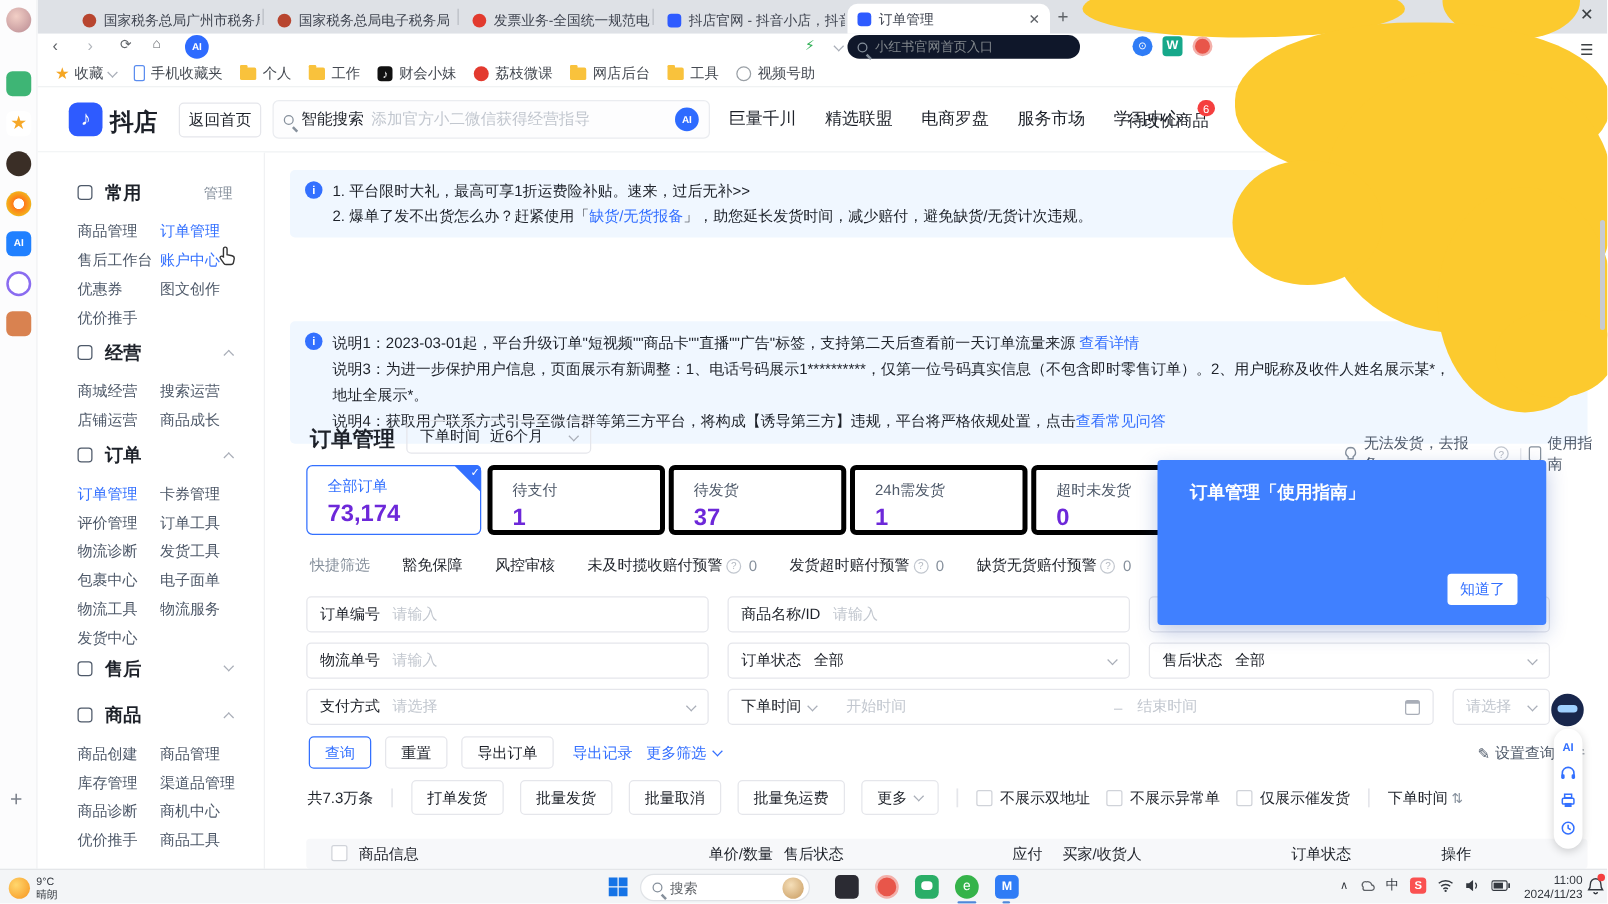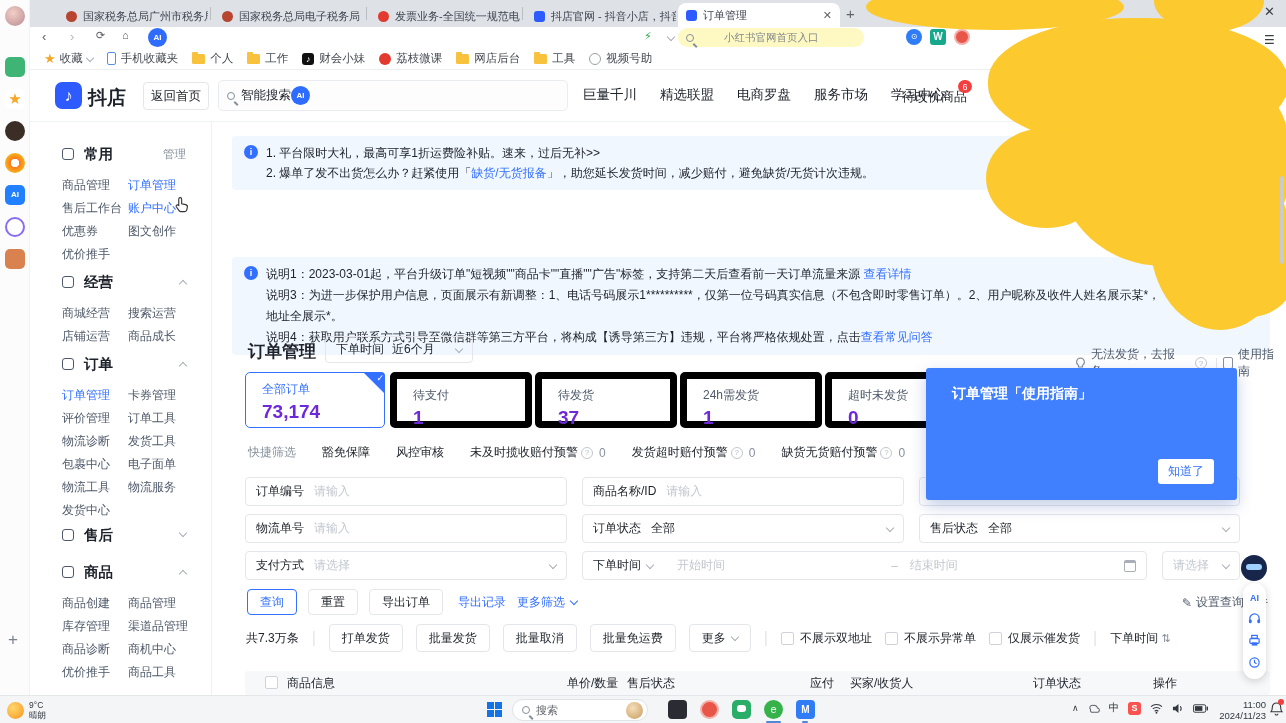--- a/index.html
+++ b/index.html
@@ -16,21 +16,21 @@
   .stripicon{position:absolute;left:5px;width:20px;height:20px;border-radius:5px;}
   
   .tabbar{left:30px;top:0;width:1256px;height:27px;background:#dee1e6;z-index:1;}
   .tab{position:absolute;top:6px;height:21px;display:flex;align-items:center;padding:0 8px;font-size:11px;color:#3f4450;width:150px;overflow:hidden;white-space:nowrap;}
   .tab.active{background:#fff;border-radius:8px 8px 0 0;top:3px;height:24px;}
   .fav{width:11px;height:11px;border-radius:3px;margin-right:6px;flex:0 0 auto;}
   .tabsep{position:absolute;top:7px;width:1px;height:13px;background:#b9bdc4;}
   .toolbar{left:30px;top:27px;width:1256px;height:21px;background:#fff;z-index:1;}
   .navg{color:#5f6368;font-size:13px;}
   .urlbar{position:absolute;left:148px;top:2px;width:452px;height:17px;background:#f1f3f4;border-radius:9px;display:flex;align-items:center;padding:0 8px;font-size:10.5px;color:#202124;white-space:nowrap;overflow:hidden;}
-  .pill{position:absolute;left:648px;top:1px;width:186px;height:19px;background:#fef9c3;border-radius:10px;display:flex;align-items:center;padding:0 8px;font-size:10.5px;color:#80868b;gap:24px;}
+  .pill{position:absolute;left:648px;top:1px;width:186px;height:19px;background:#0f172a;border-radius:10px;display:flex;align-items:center;padding:0 8px;font-size:10.5px;color:#80868b;}
   .bookbar{left:30px;top:48px;width:1256px;height:22px;background:#fff;border-bottom:1px solid #eceef0;z-index:1;display:flex;align-items:center;font-size:11.5px;color:#454a52;}
   .bm{display:flex;align-items:center;margin-right:14px;white-space:nowrap;}
   .fold{display:inline-block;width:13px;height:10px;background:#f9c23c;border-radius:1.5px;position:relative;margin-right:5px;}
   .fold:before{content:"";position:absolute;left:0;top:-2px;width:6px;height:3px;background:#f9c23c;border-radius:1px 1px 0 0;}
   .mag{display:inline-block;width:8px;height:8px;border:1.5px solid #86909c;border-radius:50%;position:relative;margin-right:6px;}
   .mag:after{content:"";position:absolute;left:7px;top:8px;width:5px;height:1.5px;background:#86909c;transform:rotate(45deg);transform-origin:0 0;}
   
   .appheader{left:30px;top:70px;width:1256px;height:52px;background:#fff;border-bottom:1px solid #f0f2f4;z-index:1;}
   .dlogo{position:absolute;left:25px;top:12px;width:27px;height:27px;border-radius:7px;background:#2e5bff;color:#fff;font-size:16px;display:flex;align-items:center;justify-content:center;font-weight:bold;}
   .backbtn{position:absolute;left:113px;top:12px;width:66px;height:28px;border:1px solid #e5e6eb;border-radius:4px;font-size:12.5px;color:#1d2129;display:flex;align-items:center;justify-content:center;}
@@ -49,21 +49,21 @@
   .sb-it.hl{color:#3370ff;}
   
   .notice{background:#f0f7ff;border-radius:4px;font-size:12px;color:#1d2129;line-height:20px;padding:7px 12px 7px 34px;position:relative;}
   .i-info{position:absolute;left:12px;top:9px;width:14px;height:14px;border-radius:50%;background:#3370ff;color:#fff;font-size:9px;font-weight:bold;display:flex;align-items:center;justify-content:center;}
   .field{border:1px solid #e5e6eb;border-radius:4px;background:#fff;display:flex;align-items:center;padding:0 10px;font-size:12px;color:#1d2129;height:29px;}
   .ph{color:#c2c7cf;}
   .btn{border:1px solid #e5e6eb;border-radius:4px;background:#fff;font-size:12px;color:#1d2129;display:inline-flex;align-items:center;justify-content:center;height:26px;padding:0 12px;white-space:nowrap;}
   .btn.primary{border-color:#3370ff;color:#3370ff;}
   .qm{display:inline-flex;width:12px;height:12px;border:1px solid #c2c7cf;border-radius:50%;color:#b5bac2;font-size:8px;align-items:center;justify-content:center;margin:0 3px;}
   .cb{display:inline-block;width:13px;height:13px;border:1px solid #d0d3d9;border-radius:2px;background:#fff;margin-right:6px;}
-  .statcard{position:absolute;top:372px;height:56px;background:#fff;border:7px solid #000000;border-radius:5px;padding:8px 0 0 16px;}
+  .statcard{position:absolute;top:372px;height:56px;background:#fff;border:4px solid #000000;border-radius:5px;padding:8px 0 0 16px;}
   .statcard .lb{font-size:12px;color:#4e5969;}
   .statcard .vl{font-size:19px;font-weight:bold;color:#6d28d9;margin-top:3px;}
   .statcard.sel{border:1.5px solid #3370ff;}
   .statcard.sel .lb{color:#3370ff;}
   .corner{position:absolute;right:-1px;top:-1px;width:0;height:0;border-top:22px solid #3370ff;border-left:22px solid transparent;border-radius:0 4px 0 0;}
   .corner span{position:absolute;top:-21px;right:1px;color:#fff;font-size:9px;}
   .chip{display:flex;align-items:center;font-size:12px;color:#1d2129;white-space:nowrap;}
   .cnt{color:#86909c;margin-left:3px;}
   .th{font-size:12px;color:#1d2129;position:absolute;top:4px;}
   .blob{position:absolute;background:#fcca2e;z-index:40;}
@@ -180,20 +180,21 @@
     </span>
   </div>
 
   <div class="ab appheader">
     <div class="dlogo">♪</div>
     <span class="ab" style="left:58px;top:15px;font-size:19px;font-weight:bold;color:#1d2129;">抖店</span>
     <div class="backbtn">返回首页</div>
     <div class="hsearch">
       <span class="mag"></span>
       <span style="color:#1d2129;">智能搜索</span>
+      <span class="ph" style="margin-left:6px;flex:1;overflow:hidden;white-space:nowrap;">添加官方小二微信获得经营指导</span>
       <span class="aicircle">AI</span>
     </div>
     <div class="hnav">
       <span>巨量千川</span>
       <span>精选联盟</span>
       <span>电商罗盘</span>
       <span>服务市场</span>
       <span>学习中心</span>
     </div>
     <span class="ab" style="left:872px;top:18px;font-size:13px;color:#1d2129;white-space:nowrap;">待改价商品</span>

